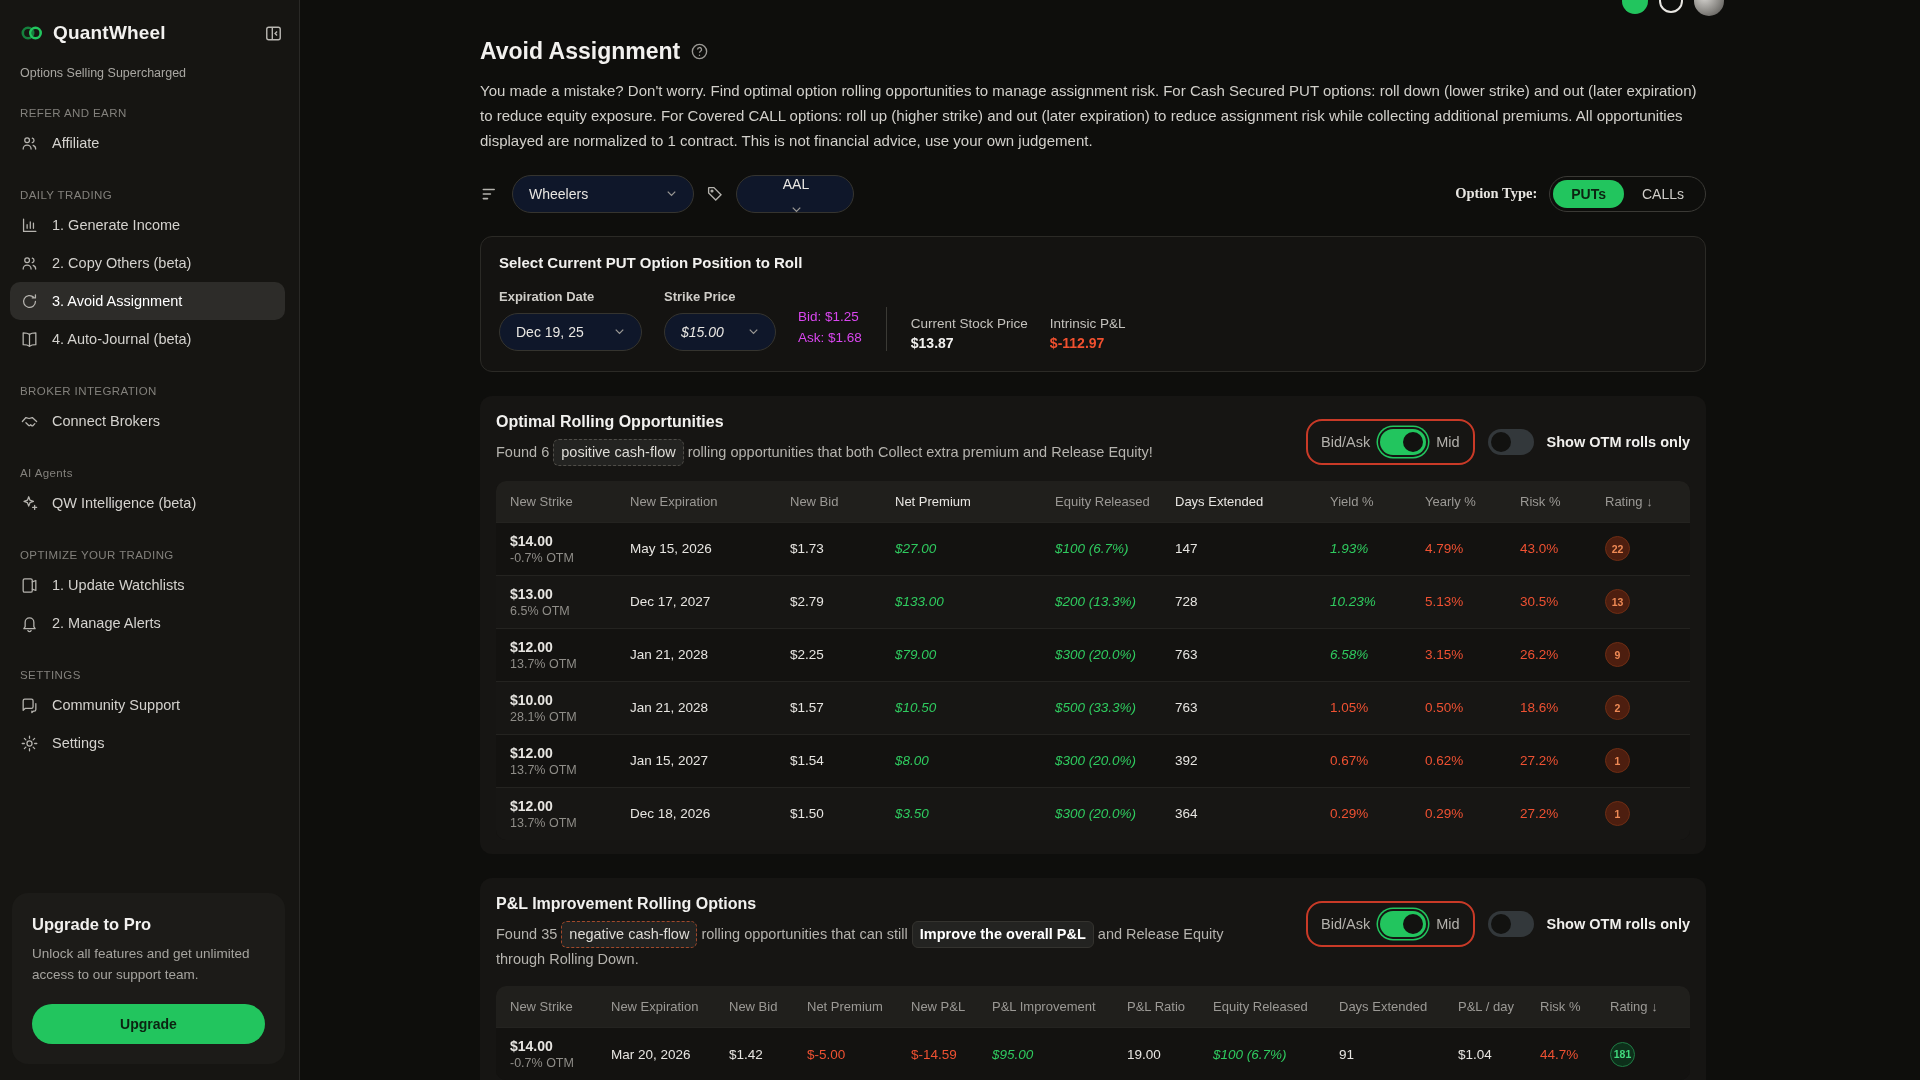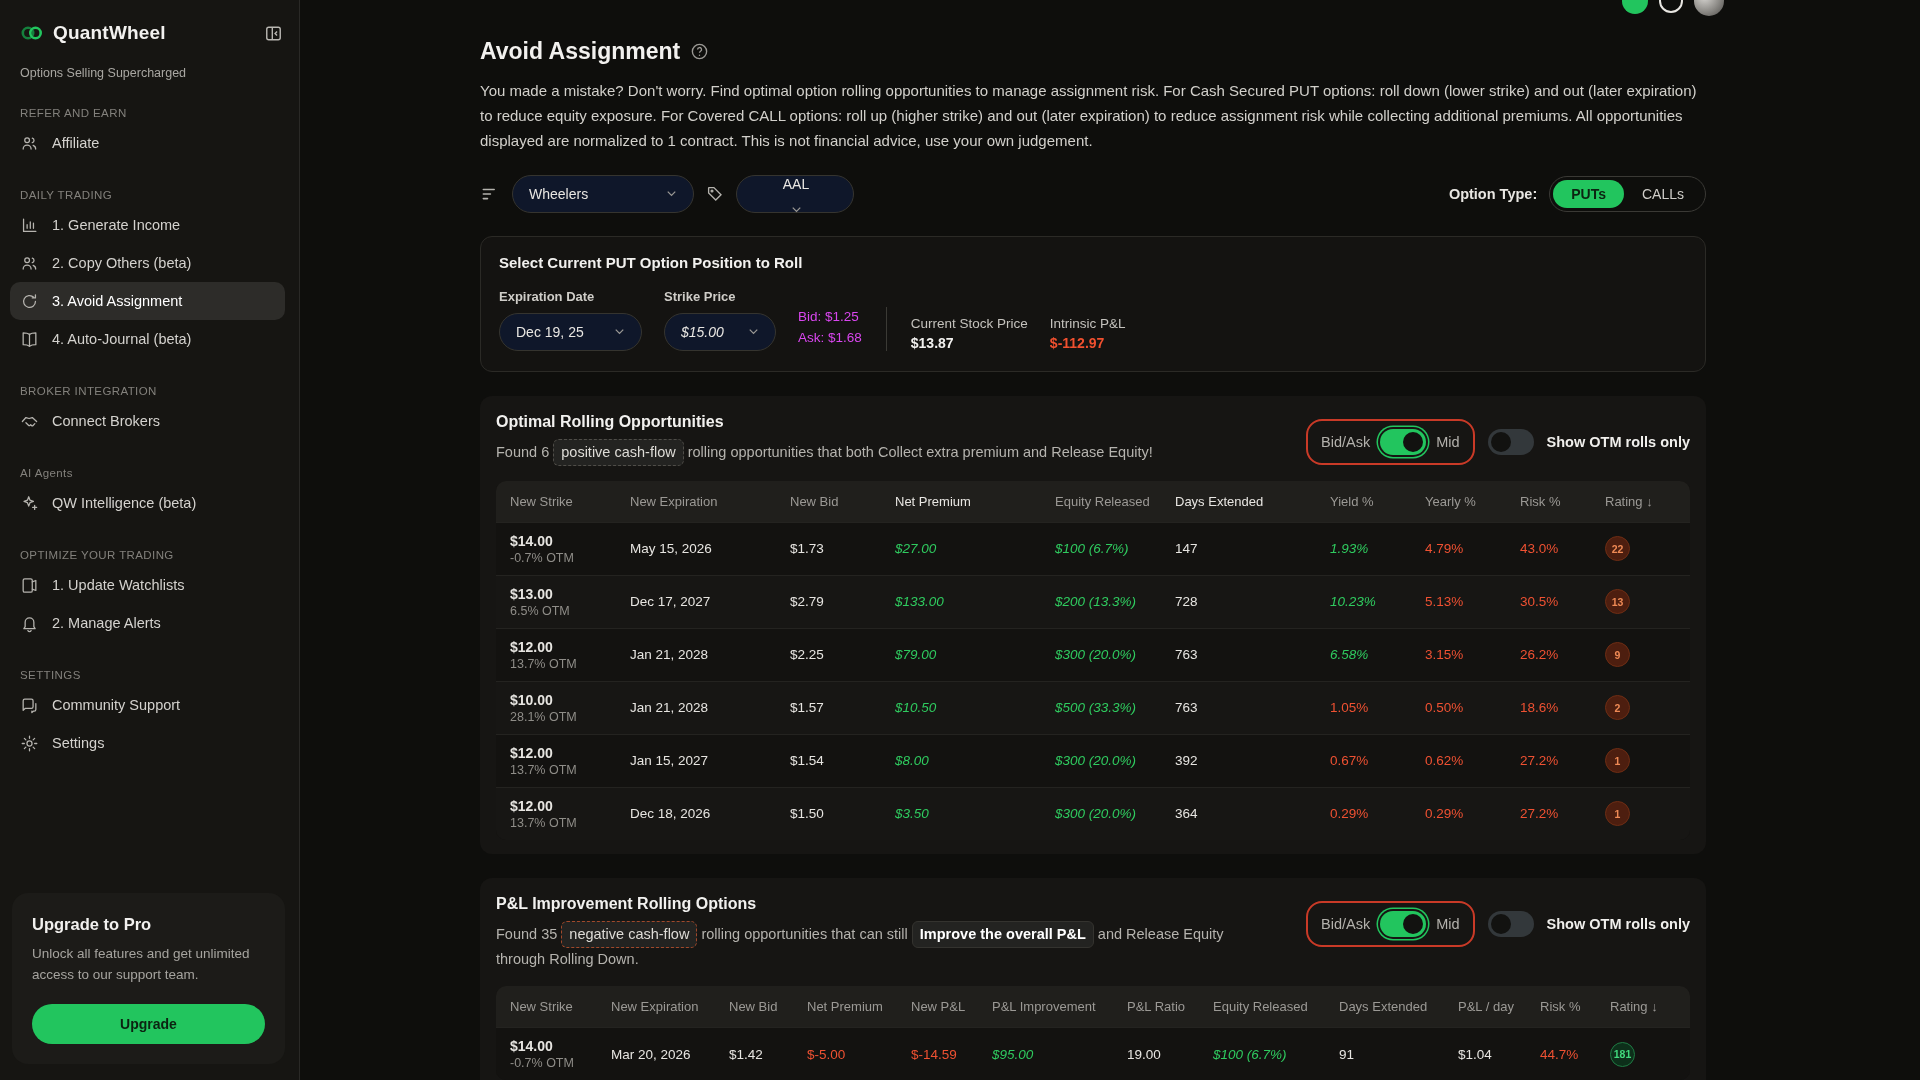--- a/index.html
+++ b/index.html
@@ -50,21 +50,21 @@
   .filter-row{margin-top:21px;display:flex;align-items:center;}
   .filter-left{display:flex;align-items:center;gap:12px;}
   .icon-btn{color:#b4b2ad;cursor:pointer;}
   .select{display:flex;align-items:center;justify-content:space-between;gap:10px;height:38px;
     padding:0 14px 0 16px;border:1px solid #35342f;border-radius:999px;background:#0f172a;
     font-size:14px;color:#e8e6e2;cursor:pointer;}
   .select .chev{color:#9b9995;}
   .sel-strategy{width:182px;}
   .sel-ticker{width:118px;flex-direction:column;}
   .filter-right{margin-left:auto;display:flex;align-items:center;gap:12px;}
-  .opt-label{font-size:14.5px;font-weight:700;color:#e8e6e2;}
+  .opt-label{font-size:14.5px;font-weight:700;color:#e8e6e2;font-family:Liberation Serif, serif;}
   .seg{display:flex;align-items:center;border:1px solid #3a3935;border-radius:999px;padding:3px;}
   .seg-item{padding:6px 18px;border-radius:999px;font-size:14px;color:#cfcdc8;cursor:pointer;}
   .seg-item.active{background:var(--brand);color:#0c2311;font-weight:700;}
   
   .pos-panel{margin-top:23px;border:1px solid #2b2a26;background:var(--panel);border-radius:12px;
     padding:17px 18px 20px;}
   .pos-title{font-size:15px;font-weight:700;}
   .pos-fields{margin-top:18px;display:flex;align-items:flex-end;gap:22px;}
   .field .flabel{font-size:13px;font-weight:600;color:#cfcdc8;margin-bottom:9px;}
   .sel-exp{width:143px;}

